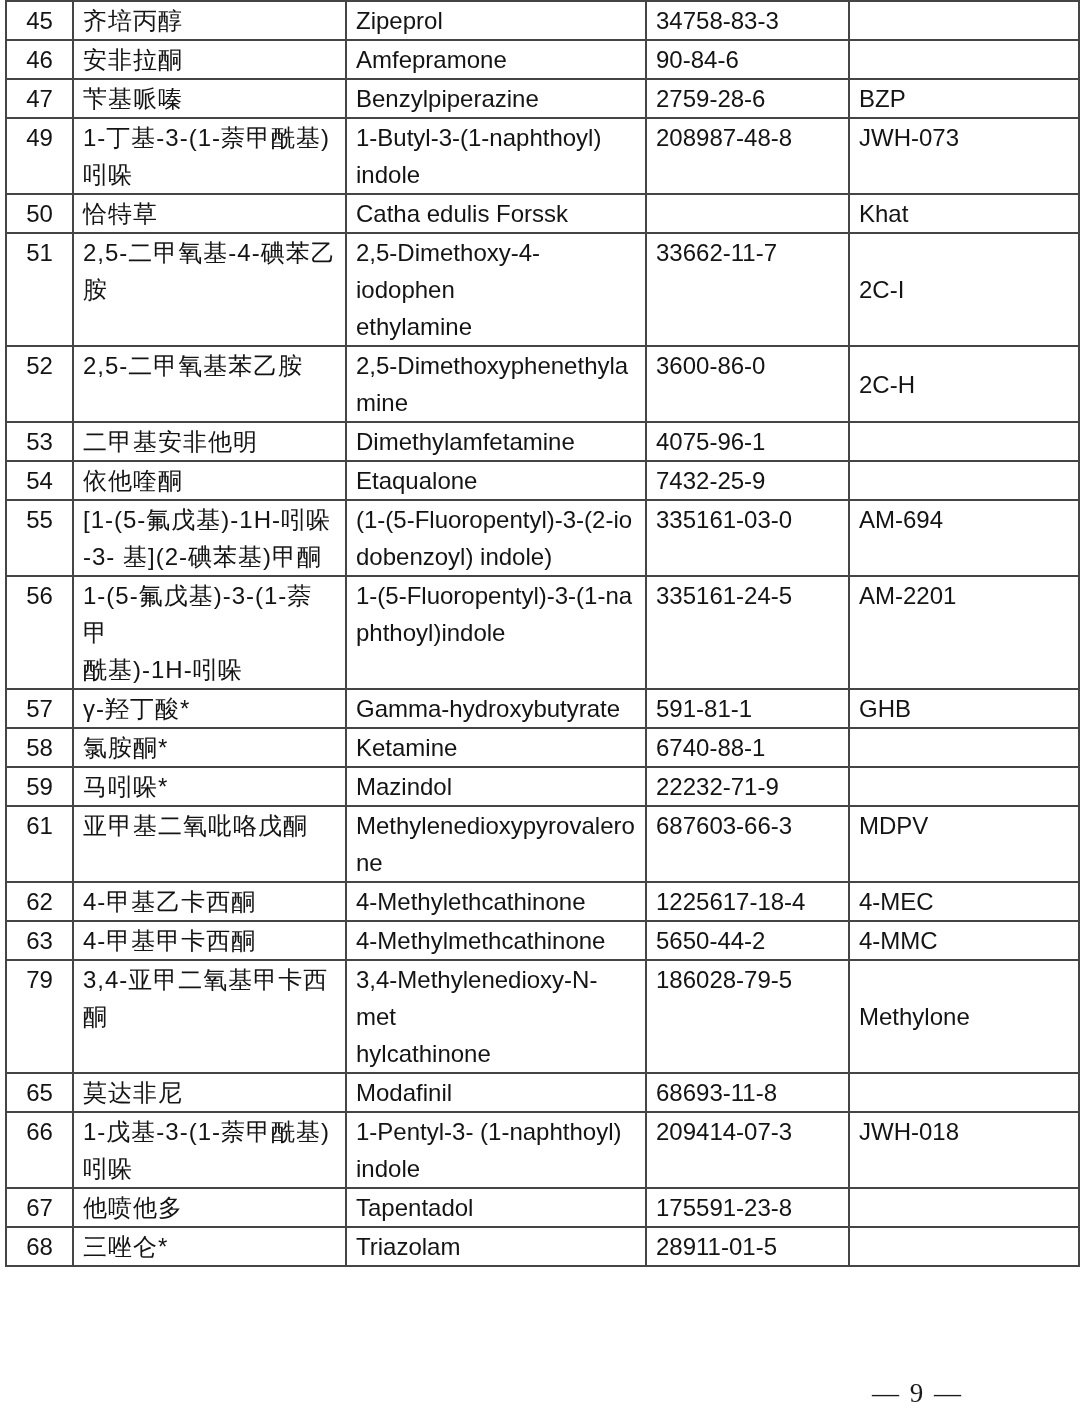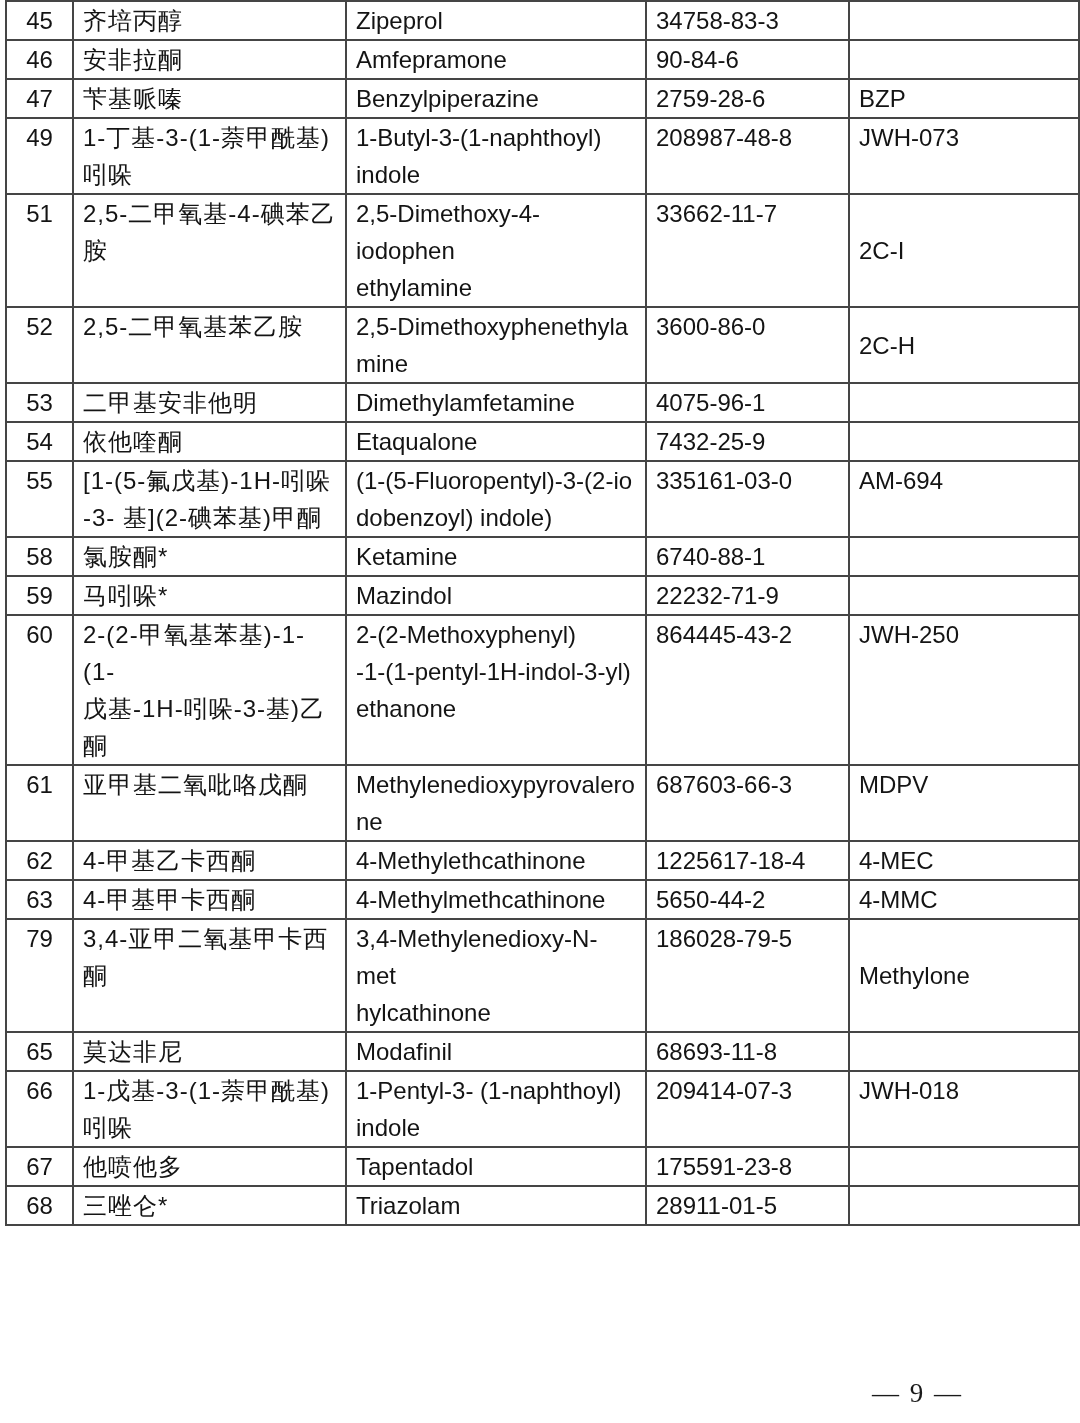--- a/index.html
+++ b/index.html
@@ -104,20 +104,27 @@
   <tr>
     <td class="no">49</td>
     <td class="cn">1-丁基-3-(1-萘甲酰基)
 吲哚</td>
     <td class="en">1-Butyl-3-(1-naphthoyl)
 indole</td>
     <td class="cas">208987-48-8</td>
     <td class="abbr">JWH-073</td>
   </tr>
 
+  <tr>
+    <td class="no">50</td>
+    <td class="cn">恰特草</td>
+    <td class="en">Catha edulis Forssk</td>
+    <td class="cas"></td>
+    <td class="abbr">Khat</td>
+  </tr>
 
   <tr>
     <td class="no">51</td>
     <td class="cn">2,5-二甲氧基-4-碘苯乙
 胺</td>
     <td class="en">2,5-Dimethoxy-4-iodophen
 ethylamine</td>
     <td class="cas">33662-11-7</td>
     <td class="abbr middle">2C-I</td>
   </tr>
@@ -150,49 +157,54 @@
   <tr>
     <td class="no">55</td>
     <td class="cn">[1-(5-氟戊基)-1H-吲哚
 -3- 基](2-碘苯基)甲酮</td>
     <td class="en">(1-(5-Fluoropentyl)-3-(2-io
 dobenzoyl) indole)</td>
     <td class="cas">335161-03-0</td>
     <td class="abbr">AM-694</td>
   </tr>
 
-
+  <tr>
+    <td class="no">56</td>
+    <td class="cn">1-(5-氟戊基)-3-(1-萘甲
+酰基)-1H-吲哚</td>
+    <td class="en">1-(5-Fluoropentyl)-3-(1-na
+phthoyl)indole</td>
+    <td class="cas">335161-24-5</td>
+    <td class="abbr">AM-2201</td>
+  </tr>
+
+  <tr>
+    <td class="no">57</td>
+    <td class="cn">γ-羟丁酸*</td>
+    <td class="en">Gamma-hydroxybutyrate</td>
+    <td class="cas">591-81-1</td>
+    <td class="abbr">GHB</td>
+  </tr>
 
   <tr>
     <td class="no">58</td>
     <td class="cn">氯胺酮*</td>
     <td class="en">Ketamine</td>
     <td class="cas">6740-88-1</td>
     <td class="abbr"></td>
   </tr>
 
   <tr>
     <td class="no">59</td>
     <td class="cn">马吲哚*</td>
     <td class="en">Mazindol</td>
     <td class="cas">22232-71-9</td>
     <td class="abbr"></td>
   </tr>
 
-  <tr>
-    <td class="no">60</td>
-    <td class="cn">2-(2-甲氧基苯基)-1-(1-
-戊基-1H-吲哚-3-基)乙
-酮</td>
-    <td class="en">2-(2-Methoxyphenyl)
--1-(1-pentyl-1H-indol-3-yl)
-ethanone</td>
-    <td class="cas">864445-43-2</td>
-    <td class="abbr">JWH-250</td>
-  </tr>
 
   <tr>
     <td class="no">61</td>
     <td class="cn">亚甲基二氧吡咯戊酮</td>
     <td class="en">Methylenedioxypyrovalero
 ne</td>
     <td class="cas">687603-66-3</td>
     <td class="abbr">MDPV</td>
   </tr>
 

